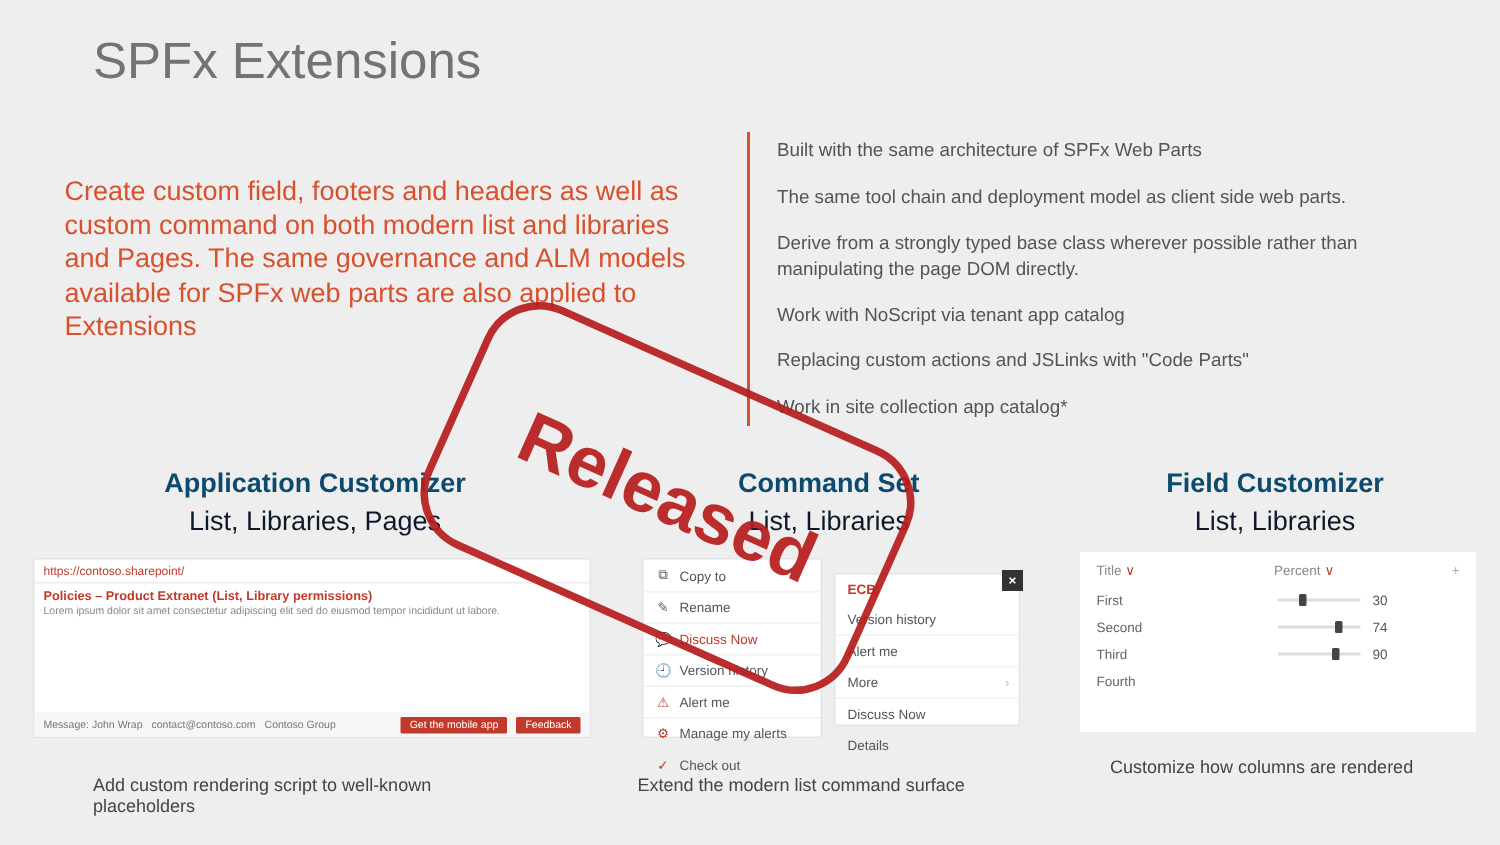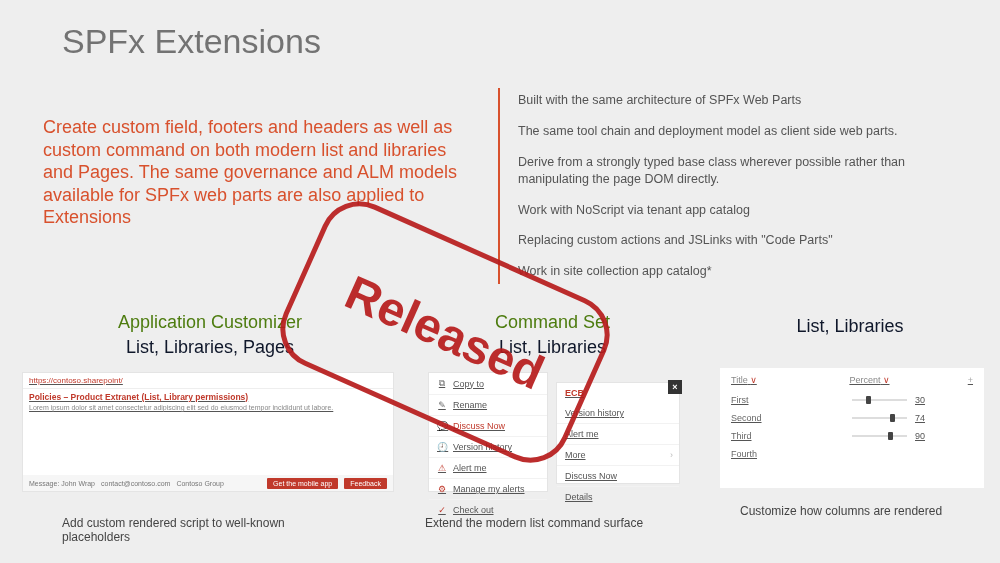--- a/index.html
+++ b/index.html
@@ -58,22 +58,22 @@
     position: absolute;
     top: 312px;
     text-align: center;
   }
   .col.app  { left: 40px;  width: 340px; }
   .col.cmd  { left: 400px; width: 305px; }
   .col.fld  { left: 720px; width: 260px; }
   .col h2 {
     margin: 0;
     font-size: 18px;
-    font-weight: 400;
-    color: #4d7c0f;
+    font-weight: 700;
+    color: #0c4a6e;
   }
   .col .sub {
     margin-top: 4px;
     font-size: 18px;
     color: #0f172a;
   }
   .caption {
     position: absolute;
     font-size: 12px;
     color: #444;
@@ -82,21 +82,20 @@
   .caption.cmd { left: 425px; top: 516px; width: 270px; }
   .caption.fld { left: 740px; top: 504px; width: 250px; }
   
   .mini {
     position: absolute;
     background: #fff;
     border: 1px solid #e4e4e4;
     font-size: 9px;
     text-align: left;
     color: #555;
-    text-decoration: underline;
   }
   
   .mini.app {
     left: 22px;
     top: 372px;
     width: 370px;
     height: 118px;
   }
   .mini.app .addr {
     padding: 3px 6px;
@@ -268,21 +267,21 @@
     <p>Derive from a strongly typed base class wherever possible rather than manipulating the page DOM directly.</p>
     <p>Work with NoScript via tenant app catalog</p>
     <p>Replacing custom actions and JSLinks with "Code Parts"</p>
     <p>Work in site collection app catalog*</p>
   </div>
 
   <div class="col app">
     <h2>Application Customizer</h2>
     <div class="sub">List, Libraries, Pages</div>
   </div>
-  <div class="caption app">Add custom rendered script to well-known placeholders</div>
+  <div class="caption app">Add custom rendering script to well-known placeholders</div>
 
   <div class="mini app">
     <div class="addr">https://contoso.sharepoint/</div>
     <div class="pg-title">Policies – Product Extranet (List, Library permissions)</div>
     <div class="pg-body">Lorem ipsum dolor sit amet consectetur adipiscing elit sed do eiusmod tempor incididunt ut labore.</div>
     <div class="footer">
       <span>Message: John Wrap</span>
       <span>contact@contoso.com</span>
       <span>Contoso Group</span>
       <span class="sp"></span>
@@ -345,20 +344,21 @@
       </div>
     <div class="mitem">
         <span>Discuss Now</span>
       </div>
     <div class="mitem" style="border-bottom:none">
         <span>Details</span>
       </div>
   </div>
 
   <div class="col fld">
+    <h2>Field Customizer</h2>
     <div class="sub">List, Libraries</div>
   </div>
   <div class="caption fld">Customize how columns are rendered</div>
 
   <div class="mini fld">
     <div class="fhdr">
       <span class="c1"><span>Title</span> <span style="color:#c0392b">∨</span></span>
       <span class="c2"><span>Percent</span> <span style="color:#c0392b">∨</span></span>
       <span class="plus">+</span>
     </div>

